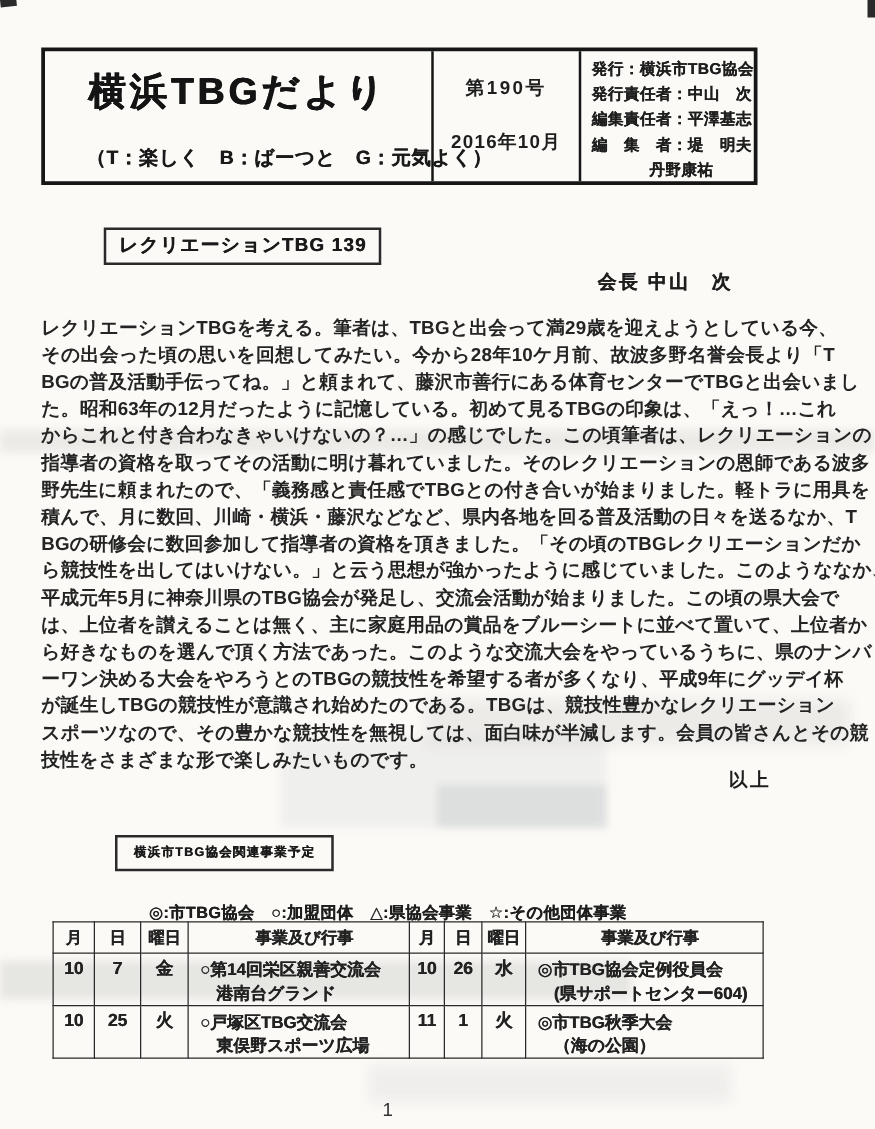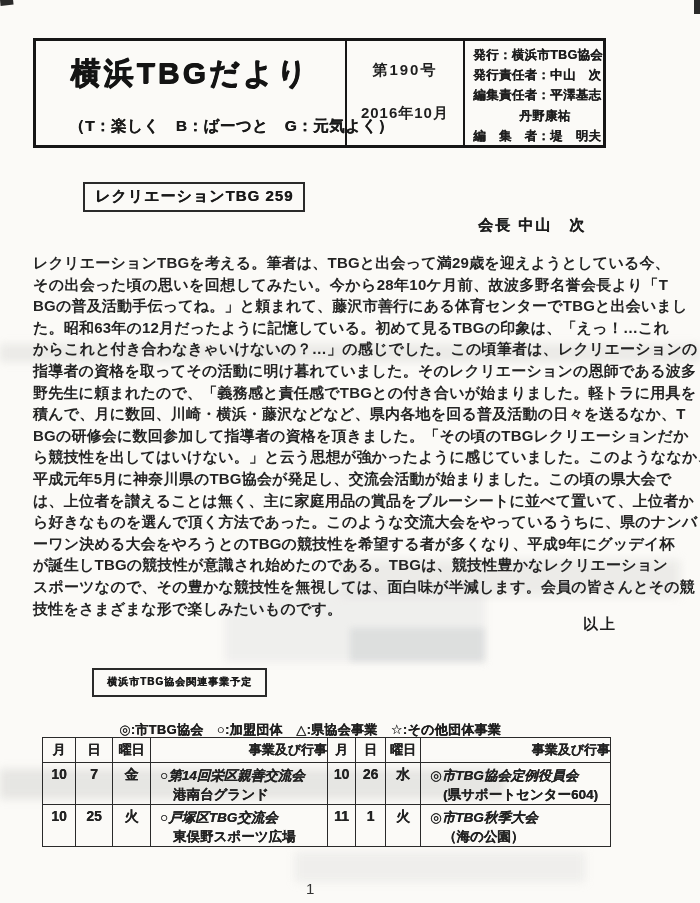--- a/index.html
+++ b/index.html
@@ -68,24 +68,24 @@
   
   .legend{left:119px;top:721px;font-size:13px;font-weight:700;letter-spacing:0.3px;text-shadow:0.3px 0 currentColor;white-space:nowrap;}
   table.sched{
     left:42px;top:737px;position:absolute;border-collapse:collapse;table-layout:fixed;width:568px;
   }
   table.sched td,table.sched th{
     border:1.6px solid #2a2a2a;padding:0;font-size:13.5px;font-weight:700;color:#222;
     vertical-align:top;box-sizing:border-box;text-shadow:0.3px 0 currentColor;
   }
   table.sched th{height:25px;vertical-align:middle;text-align:center;font-size:13px;}
-  table.sched th.ev{text-align:right;padding-left:9px;font-family:Liberation Serif, serif;}
+  table.sched th.ev{text-align:center;padding-left:9px;font-family:Liberation Serif, serif;}
   table.sched td{height:40px;text-align:center;padding-top:3px;font-size:14px;}
   table.sched td.ev{text-align:left;padding-left:9px;font-size:13.5px;}
-  .ev-line1{line-height:19px;white-space:nowrap;font-style:italic;}
+  .ev-line1{line-height:19px;white-space:nowrap;}
   .ev-line2{line-height:19px;padding-left:13px;white-space:nowrap;}
 
   .page-num{left:306px;top:880px;font-size:15px;color:#333;letter-spacing:1px;}
 </style>
 </head>
 <body>
 
 <div class="artifact corner-tl"></div>
 <div class="artifact corner-tr"></div>
 <div class="artifact band1"></div>
@@ -101,26 +101,26 @@
     <div class="mh-subtitle">（T：楽しく　B：ばーつと　G：元気よく）</div>
   </div>
   <div class="mh-mid">
     <div class="mh-issue">第190号</div>
     <div class="mh-date">2016年10月</div>
   </div>
   <div class="mh-right">
     <div class="mh-publine">発行：横浜市TBG協会</div>
     <div class="mh-publine">発行責任者：中山　次</div>
     <div class="mh-publine">編集責任者：平澤基志</div>
+    <div class="mh-publine">編　集　者：堤　明夫</div>
     <div class="mh-publine indent">丹野康祐</div>
-    <div class="mh-publine">編　集　者：堤　明夫</div>
   </div>
 </div>
 
-<div class="abs sec-box sec1">レクリエーションTBG 259</div>
+<div class="abs sec-box sec1">レクリエーションTBG 139</div>
 <div class="abs byline">会長 中山　次</div>
 
 <div class="abs body-text">
   <div class="body-line">レクリエーションTBGを考える。筆者は、TBGと出会って満29歳を迎えようとしている今、</div>
   <div class="body-line">その出会った頃の思いを回想してみたい。今から28年10ケ月前、故波多野名誉会長より「T</div>
   <div class="body-line">BGの普及活動手伝ってね。」と頼まれて、藤沢市善行にある体育センターでTBGと出会いまし</div>
   <div class="body-line">た。昭和63年の12月だったように記憶している。初めて見るTBGの印象は、「えっ！…これ</div>
   <div class="body-line">からこれと付き合わなきゃいけないの？…」の感じでした。この頃筆者は、レクリエーションの</div>
   <div class="body-line">指導者の資格を取ってその活動に明け暮れていました。そのレクリエーションの恩師である波多</div>
   <div class="body-line">野先生に頼まれたので、「義務感と責任感でTBGとの付き合いが始まりました。軽トラに用具を</div>

